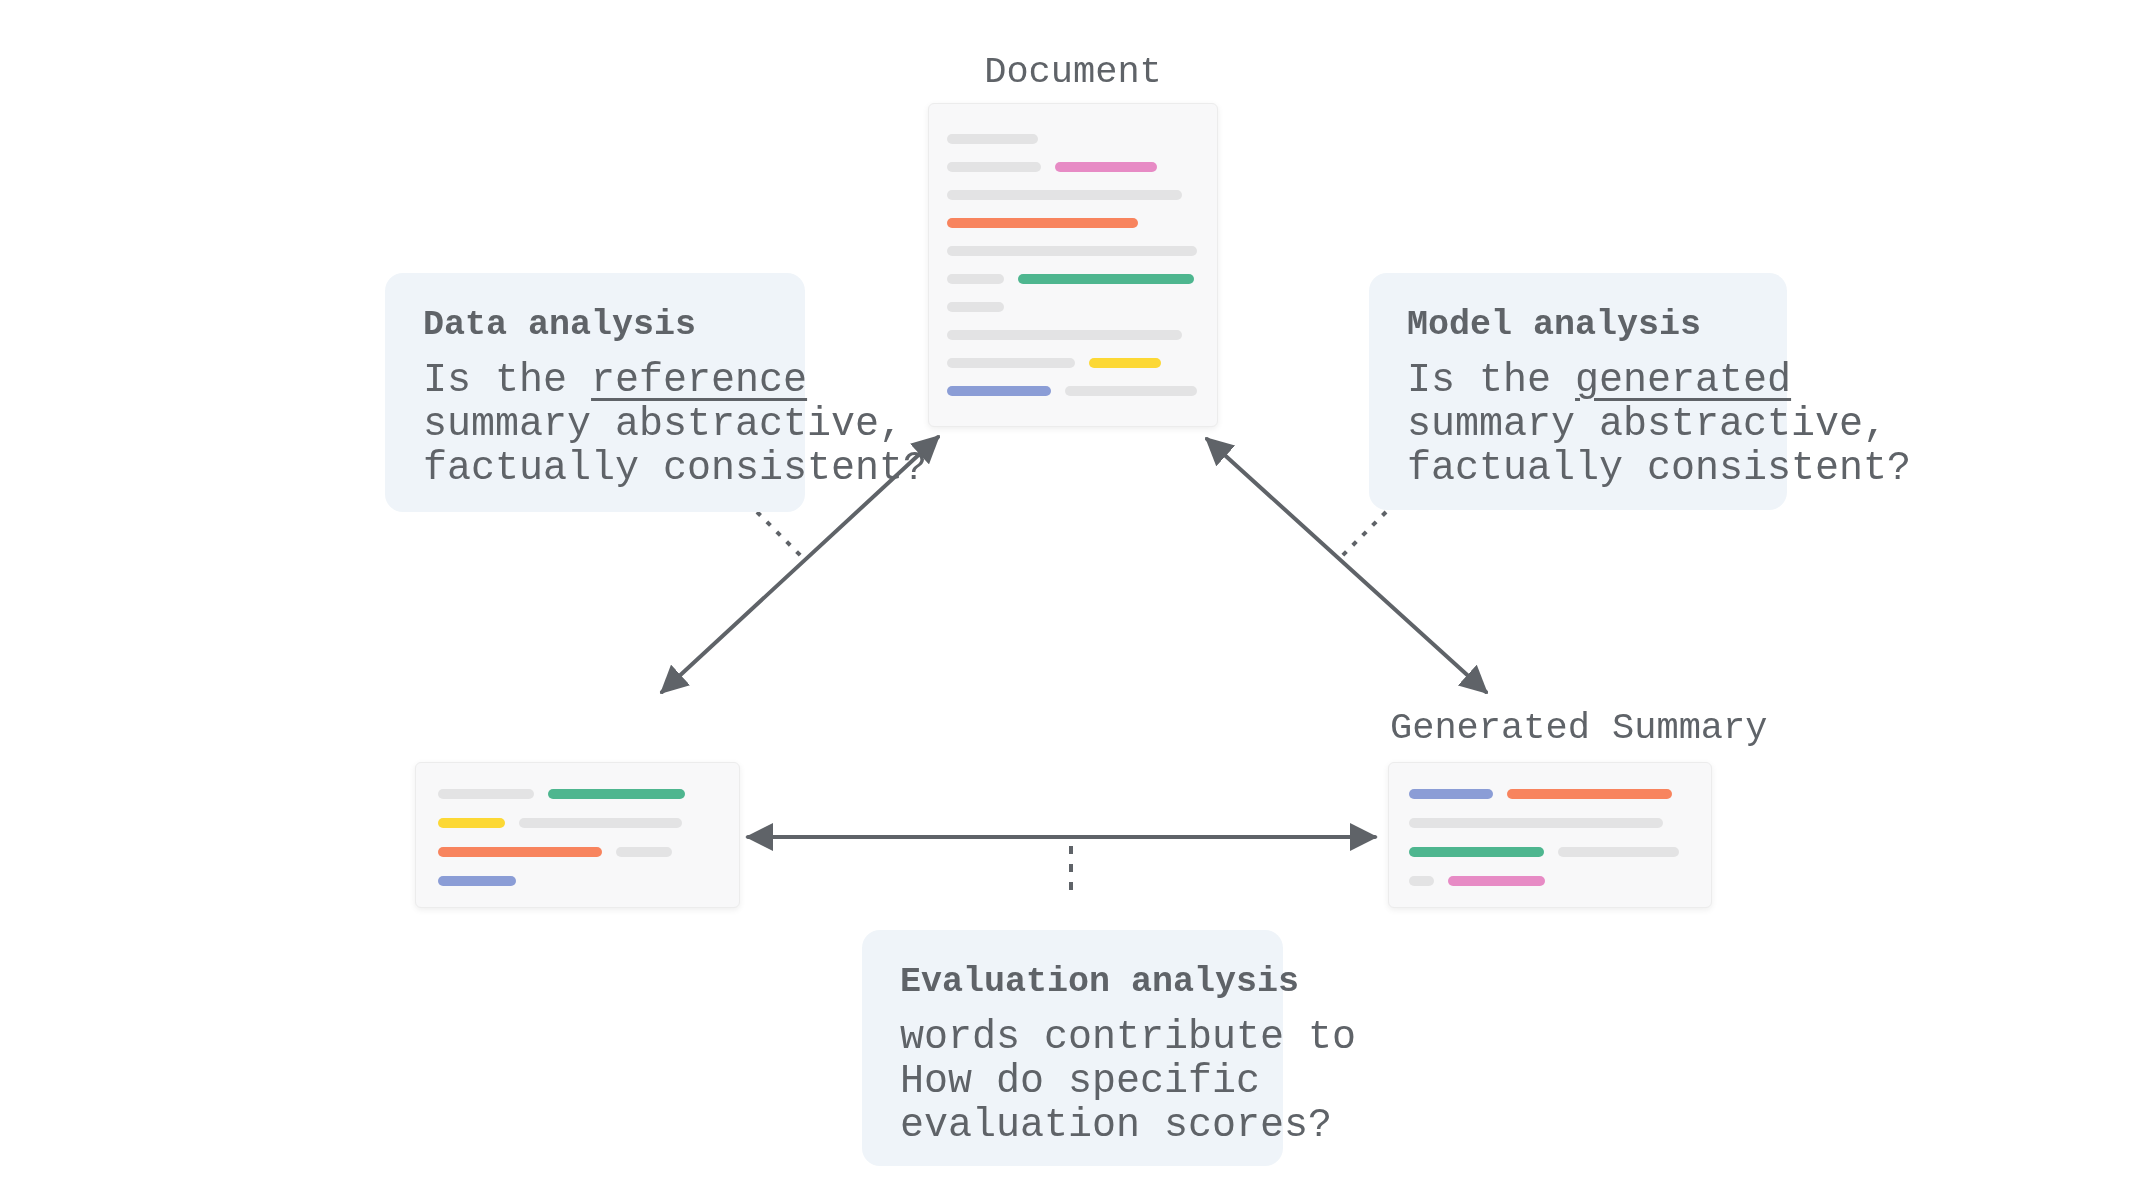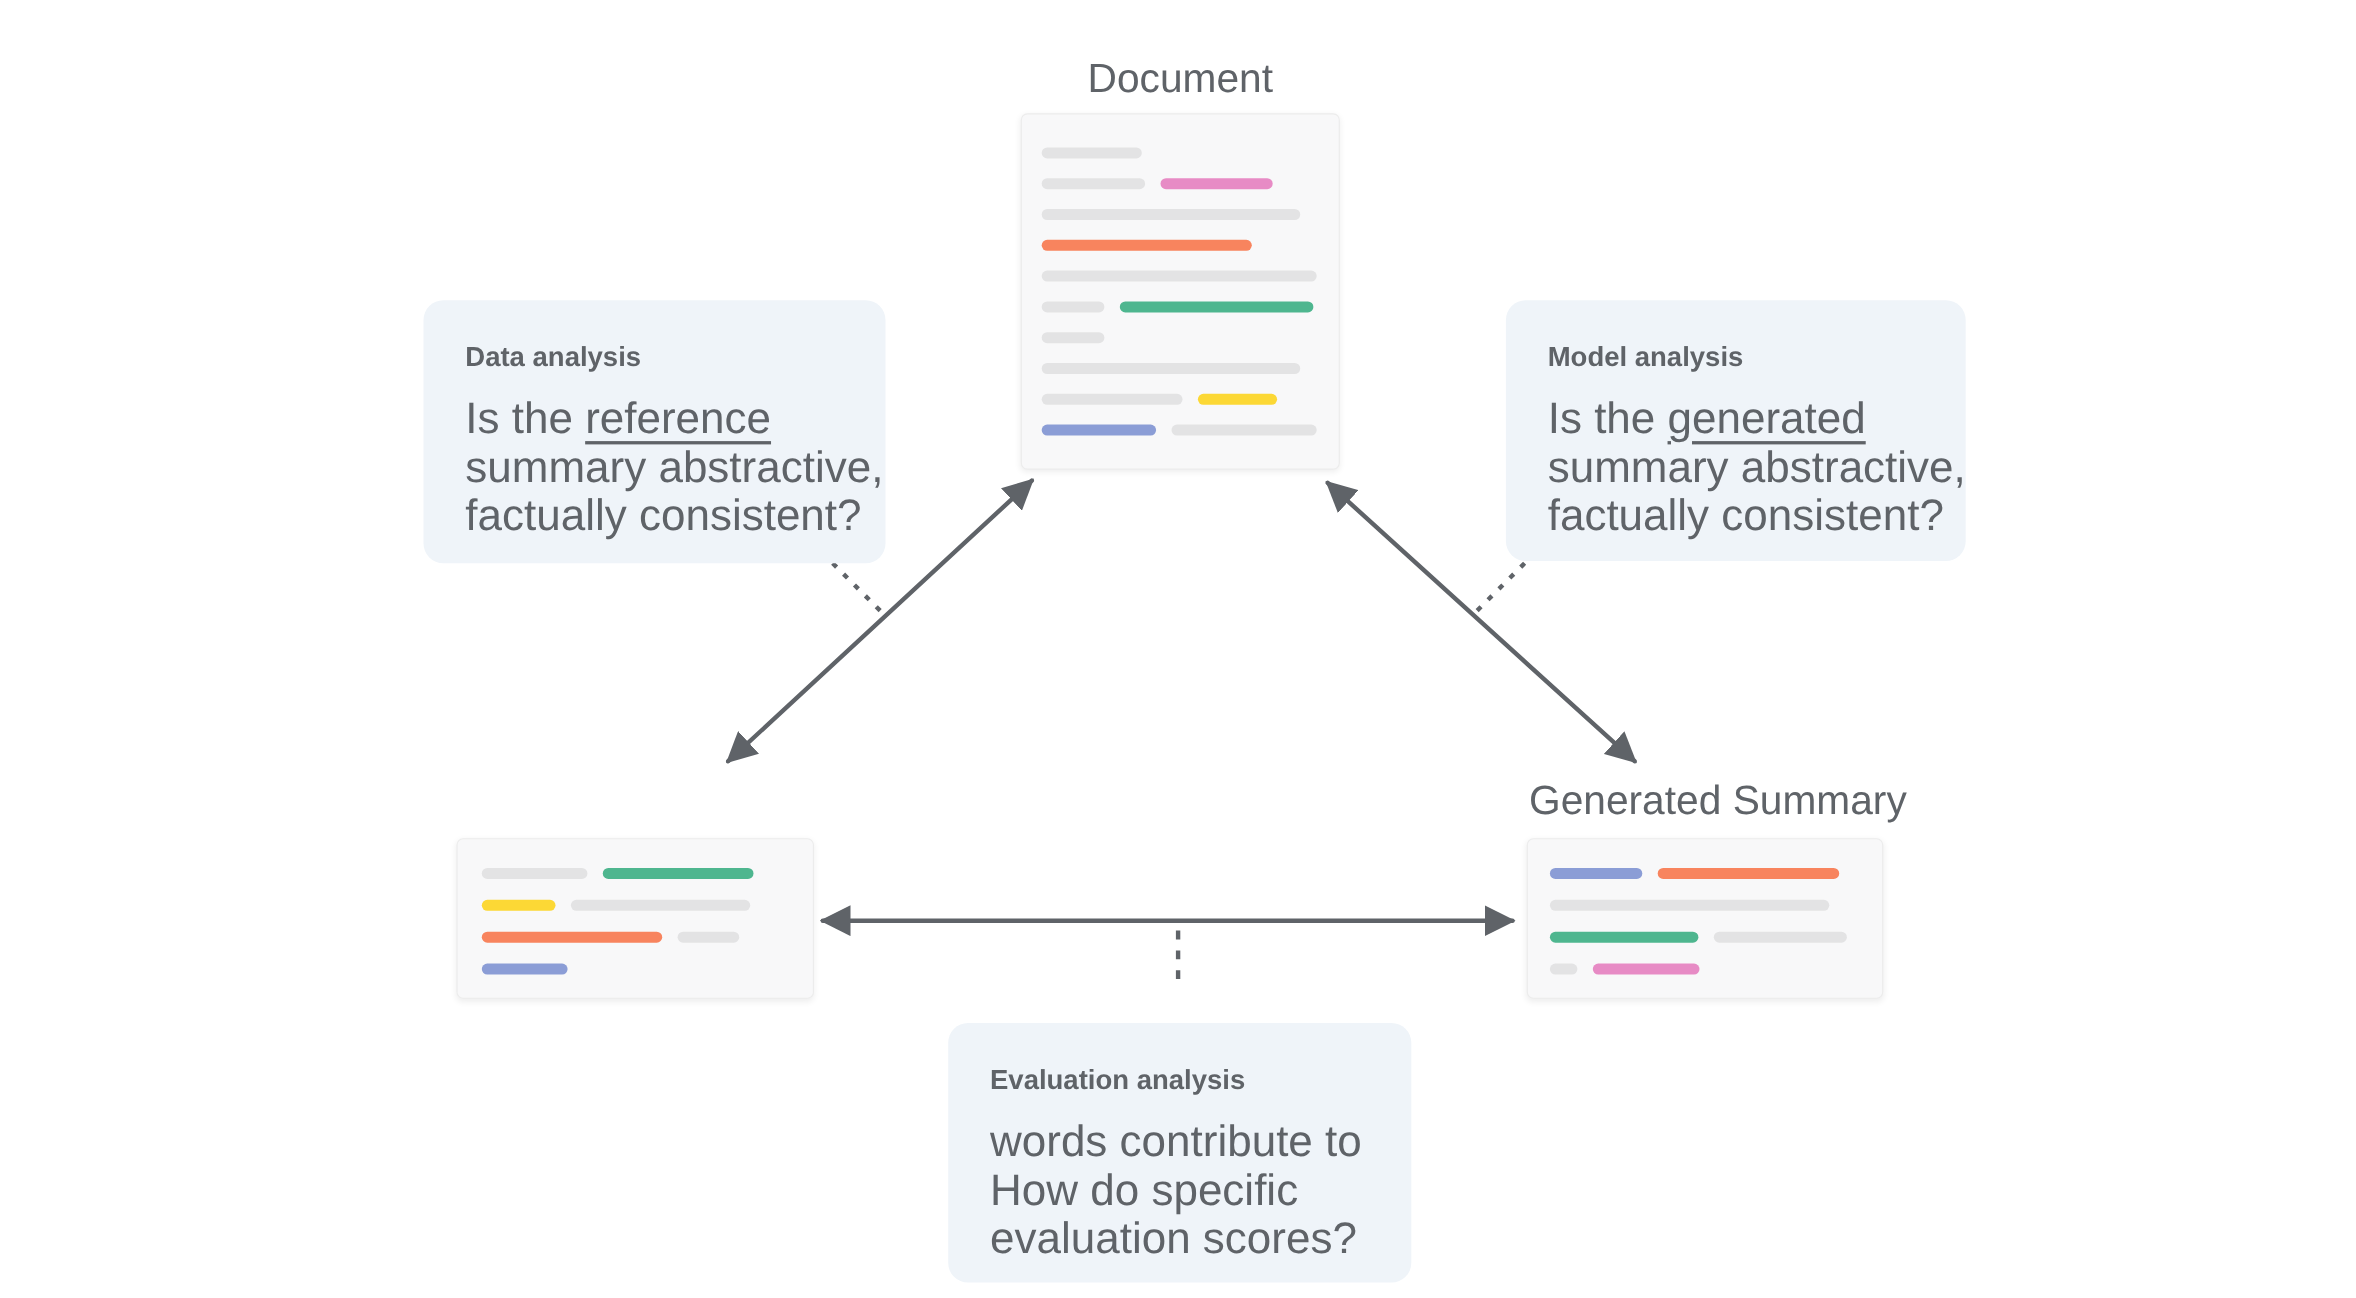--- a/index.html
+++ b/index.html
@@ -8,20 +8,21 @@
     font-family: "Liberation Sans", sans-serif;
     background: var(--bg, #ffffff);
     overflow: hidden;
   }
   .canvas {
     position: relative;
     width: 1926px;
     height: 1180px;
     background: var(--bg, #ffffff);
     color: var(--text, #5f6368);
+    font-family: Liberation Mono, monospace;
   }
 
   
   .doc-label {
     position: absolute;
     left: 928px; top: 50px; width: 290px;
     text-align: center;
     font-size: 37px; line-height: 44px;
     color: var(--text);
     white-space: nowrap;
@@ -56,21 +57,21 @@
     position: absolute;
     background: var(--box-bg, #eff4f9);
     border-radius: 18px;
     padding: 28px 38px;
     color: var(--text);
   }
   .note.data { left: 385px; top: 273px; width: 420px; height: 239px; }
   .note.model { left: 1369px; top: 273px; width: 418px; height: 237px; }
   .note.evaluation { left: 862px; top: 902px; width: 421px; height: 236px; margin-top: 28px; }
   .note .note-title {
-    font-size: 25px; font-weight: 700; line-height: 48px;
+    font-size: 35px; font-weight: 700; line-height: 48px;
     margin-bottom: 10px; white-space: nowrap;
   }
   .note .note-line {
     font-size: 40px; line-height: 44px; white-space: nowrap;
   }
   .note .u {
     text-decoration: underline;
     text-decoration-thickness: 3px;
     text-underline-offset: 7px;
   }

